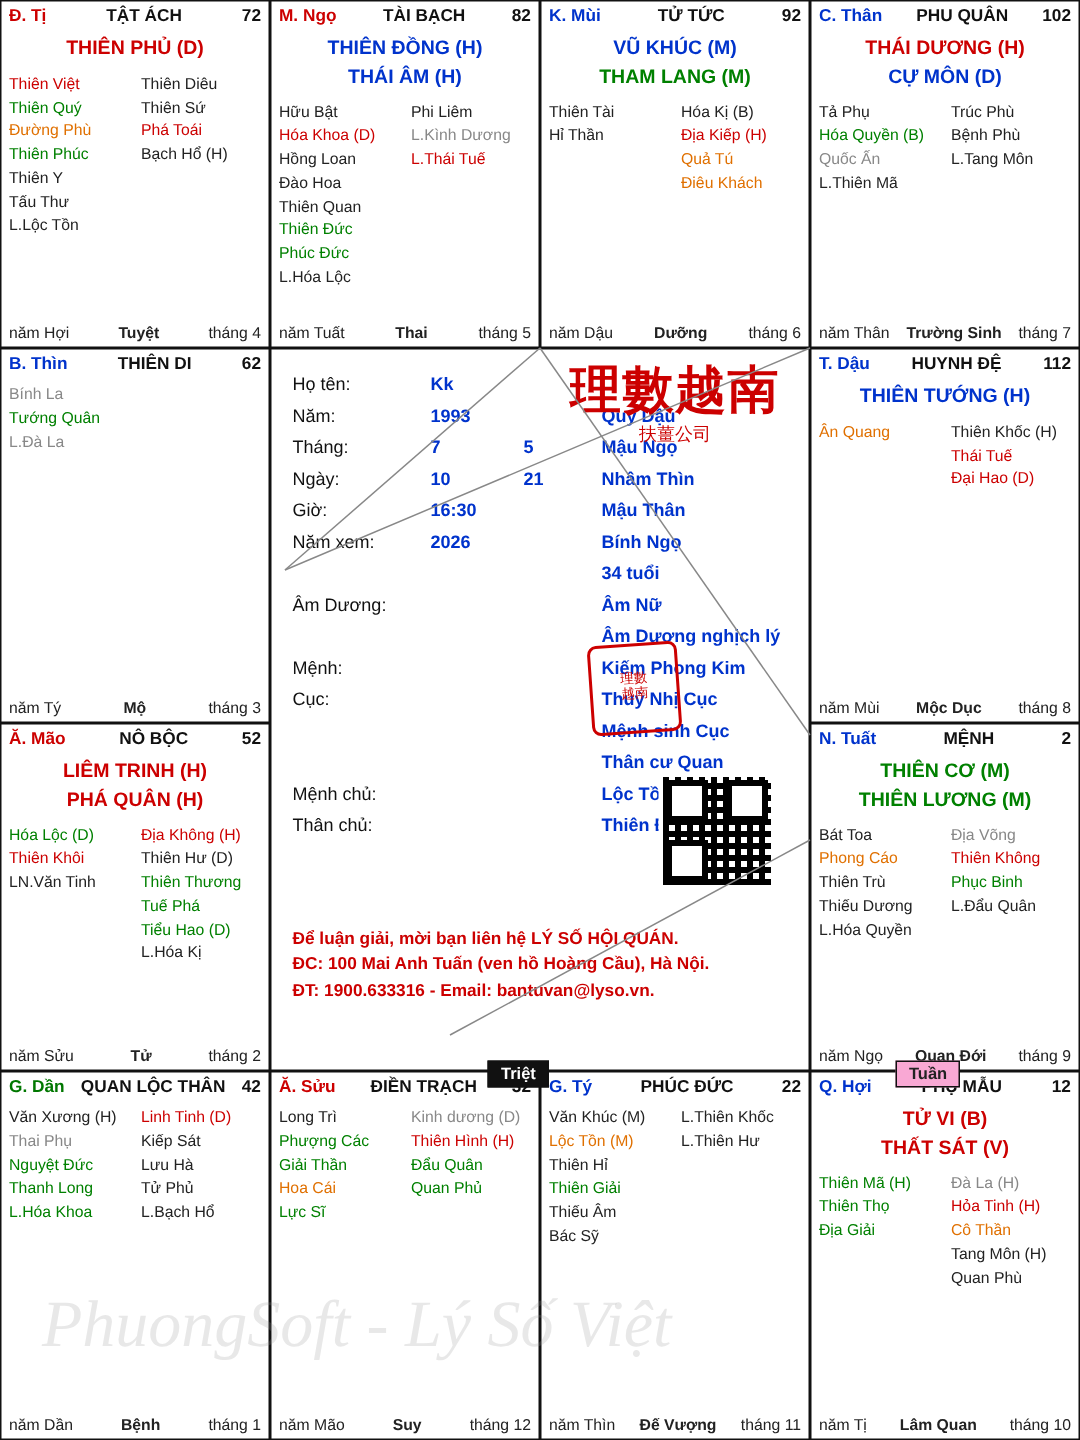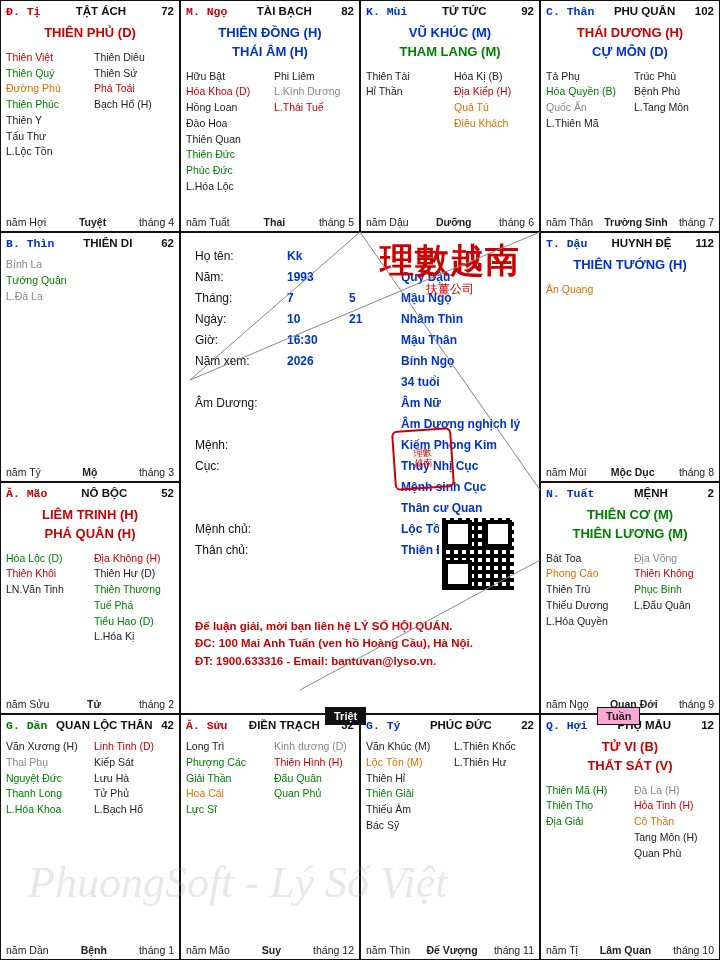--- a/index.html
+++ b/index.html
@@ -24,21 +24,21 @@
     box-sizing:border-box;
     position:relative;
     padding:4px 5px;
     overflow:hidden;
   }
   
   .chead{
     display:flex;justify-content:space-between;align-items:baseline;
     font-weight:bold;font-size:11.5px;
   }
-  .chi{color:#0033cc;font-family:Liberation Mono, monospace;}
+  .chi{color:#0033cc;}
   .chi.red{color:#cc0000;}
   .chi.green{color:#007700;}
   .pal{color:#111;font-weight:bold;}
   .num{color:#111;font-weight:bold;}
   .majors{
     text-align:center;margin-top:6px;line-height:1.45;
     font-weight:bold;font-size:13px;
   }
   .majors .m-red{color:#cc0000;}
   .majors .m-green{color:#008000;}
@@ -388,20 +388,25 @@
         <span class="pal">HUYNH ĐỆ</span>
         <span class="num">112</span>
       </div>
       <div class="majors">
         <div class="m-blue">THIÊN TƯỚNG (H)</div>
       </div>
       <div class="cols">
         <div class="col">
           <div class="st orange">Ân Quang</div>
         </div>
+        <div class="col">
+          <div class="st black">Thiên Khốc (H)</div>
+          <div class="st red">Thái Tuế</div>
+          <div class="st red">Đại Hao (D)</div>
+        </div>
       </div>
       <div class="foot">
         <span>năm Mùi</span>
         <span class="mid">Mộc Dục</span>
         <span>tháng 8</span>
       </div>
     </div>
 
   <div class="cell">
       <div class="chead">

